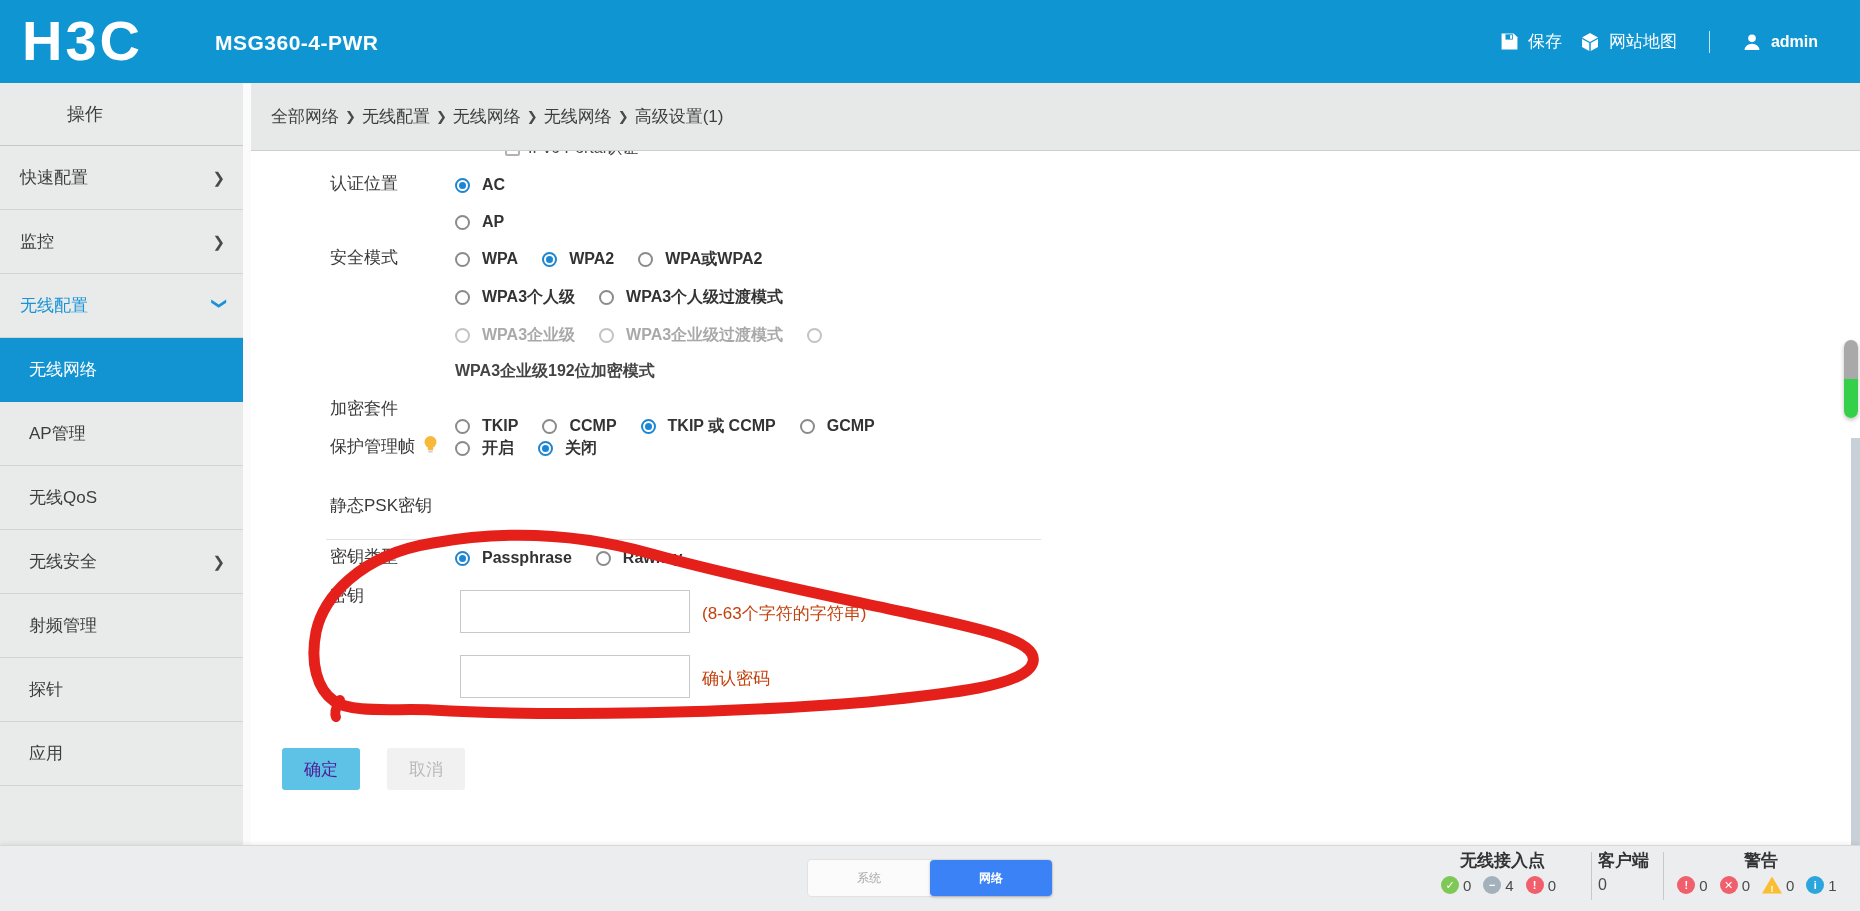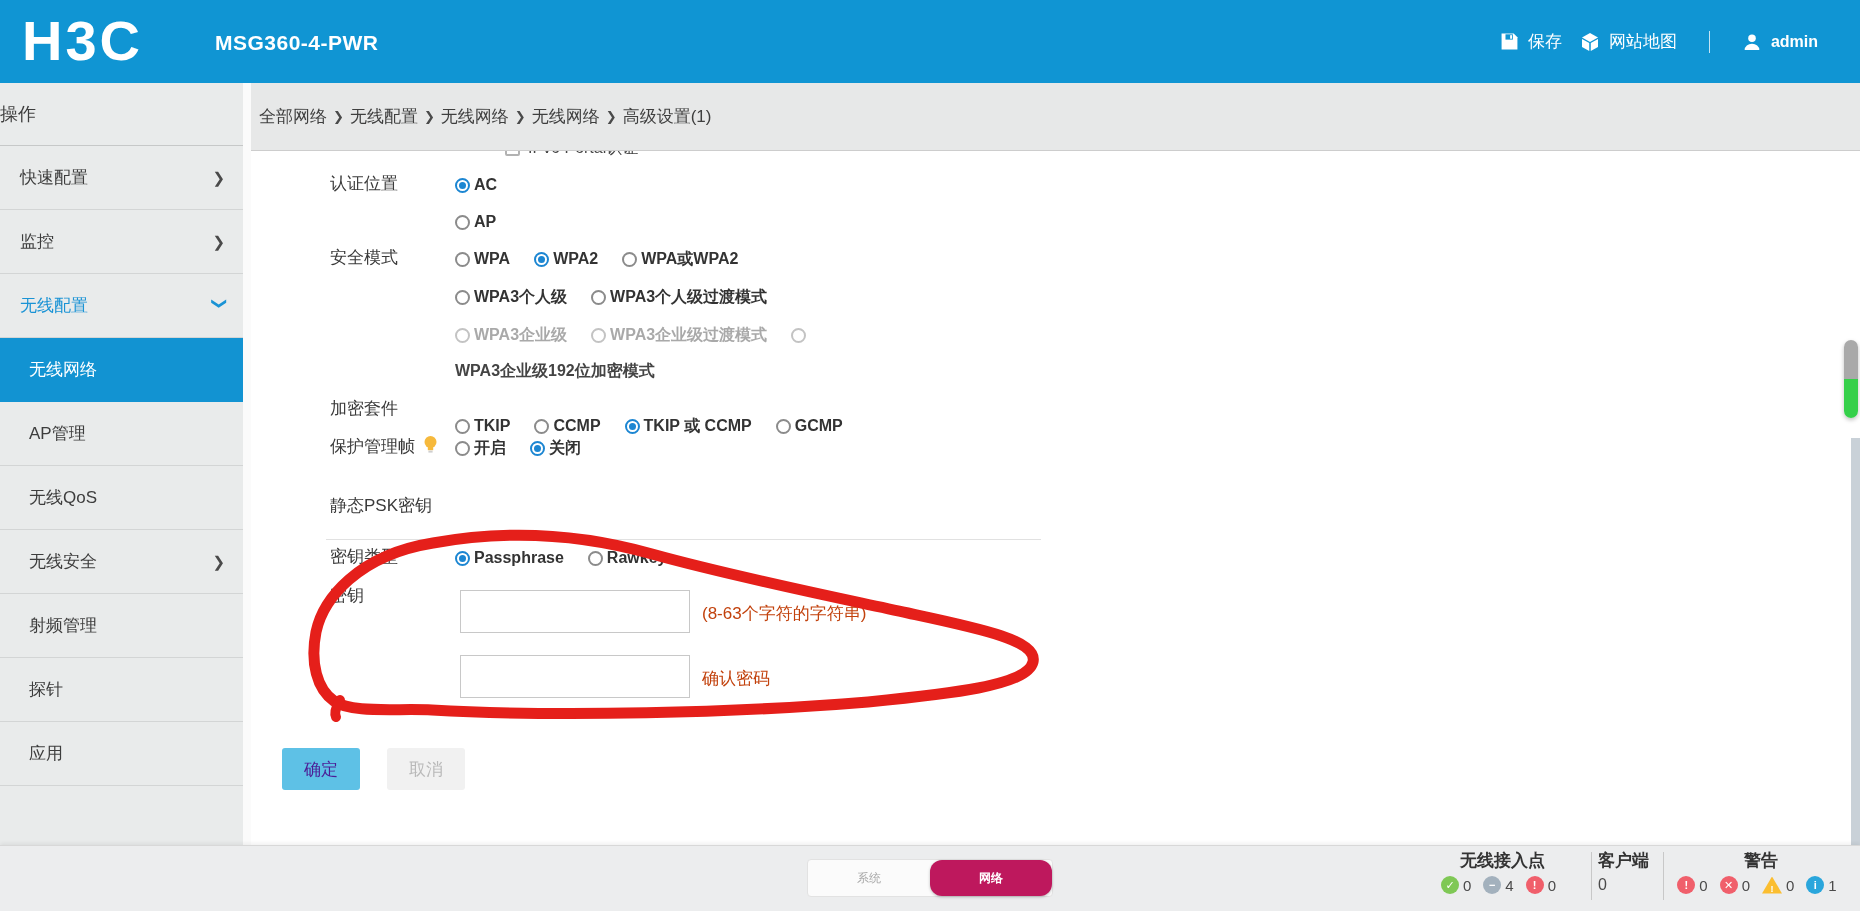--- a/index.html
+++ b/index.html
@@ -12,44 +12,44 @@
     letter-spacing:3px;font-stretch:condensed;}
   .device{position:absolute;left:215px;top:31px;color:#fff;font-size:21px;font-weight:700;letter-spacing:.5px;}
   .top-right{position:absolute;right:42px;top:0;height:83px;display:flex;align-items:center;gap:18px;color:#fff;}
   .top-act{display:inline-flex;align-items:center;gap:9px;font-size:17px;cursor:pointer;}
   .top-act svg{display:block;}
   .hdr-div{width:1px;height:22px;background:rgba(255,255,255,.75);margin:0 14px;}
   .admin-name{font-weight:700;font-size:16px;}
 
   
   .sidebar{position:absolute;left:0;top:83px;width:243px;height:762px;background:#e9ebeb;}
-  .side-title{height:62px;line-height:62px;font-size:18px;color:#3d3d3d;
+  .side-title{height:62px;line-height:62px;padding-left:67px;font-size:18px;color:#3d3d3d;
     border-bottom:1px solid #c6c8c8;}
   .side-item{position:relative;height:63px;line-height:63px;padding-left:20px;font-size:17px;
     color:#3d3d3d;border-bottom:1px solid #d3d5d5;cursor:pointer;background:#e9ebeb;}
   .side-item.sub{padding-left:29px;}
   .side-item.open{color:#1a93d5;}
   .side-item.selected{background:#1293d2;color:#fff;border-bottom-color:#1293d2;}
   .chev{position:absolute;right:18px;top:0;font-size:15px;font-weight:700;color:#4a4a4a;}
   .chev.down{color:#1a93d5;display:inline-block;transform:rotate(90deg);right:16px;top:-2px;}
 
   .gapcol{position:absolute;left:243px;top:83px;width:8px;height:762px;background:#fbfbfb;}
 
   
   .crumbbar{position:absolute;left:251px;top:83px;width:1609px;height:68px;background:#e7e8e8;
-    border-bottom:1px solid #cdcdcd;display:flex;align-items:center;padding-left:8px;box-sizing:border-box;
+    border-bottom:1px solid #cdcdcd;display:flex;align-items:center;padding-left:20px;box-sizing:border-box;
     font-size:17px;color:#3f3f3f;z-index:3;}
   .crumb-sep{font-size:13px;font-weight:700;color:#4a4a4a;margin:0 6px;}
   .crumb-item{cursor:pointer;}
 
   
   .content{position:absolute;left:251px;top:151px;width:1609px;height:694px;background:#fff;overflow:hidden;}
   .flabel{position:absolute;left:79px;font-size:17px;color:#3b3b3b;}
   .frow{position:absolute;left:204px;display:flex;align-items:center;height:26px;}
-  .opt{display:inline-flex;align-items:center;gap:4px;margin-right:24px;font-size:16px;
+  .opt{display:inline-flex;align-items:center;gap:12px;margin-right:24px;font-size:16px;
     font-weight:600;color:#333;cursor:pointer;}
   .rb{width:15px;height:15px;border:2px solid #8b8b8b;border-radius:50%;background:#fff;
     box-sizing:border-box;position:relative;flex:none;}
   .opt.sel .rb{border-color:#1c86d2;}
   .opt.sel .rb::after{content:"";position:absolute;inset:2px;background:#1c86d2;border-radius:50%;}
   .opt.dis{color:#a9a9a9;}
   .opt.dis .rb{border-color:#c3c3c3;}
   .cb{width:15px;height:15px;border:2px solid #b2b2b2;border-radius:2px;background:#fff;
     box-sizing:border-box;margin-right:8px;flex:none;}
   .section-title{position:absolute;left:79px;font-size:17px;color:#3a3a3a;}
@@ -72,21 +72,21 @@
   .scroll-thumb{position:absolute;left:1844px;top:340px;width:14px;height:78px;border-radius:7px;
     background:linear-gradient(180deg,#a9a9a9 0%,#a9a9a9 50%,#35d04a 50%,#35d04a 100%);
     box-shadow:0 2px 4px rgba(0,0,0,.25);cursor:pointer;z-index:6;}
 
   
   .footer{position:absolute;left:0;top:845px;width:1860px;height:66px;background:#ecedee;
     border-top:1px solid #d8d8d8;box-shadow:0 -2px 4px rgba(0,0,0,.06);z-index:5;}
   .tabgroup{position:absolute;left:807px;top:13px;display:flex;background:#fbfbfb;border:1px solid #e2e2e2;
     border-radius:4px;}
   .tab{width:122px;height:36px;line-height:36px;text-align:center;font-size:12px;color:#a8a8a8;cursor:pointer;}
-  .tab.active{background:#be185d;color:#fff;border-radius:12px;box-shadow:0 1px 3px rgba(0,0,0,.25);font-weight:600;}
+  .tab.active{background:#3b82f6;color:#fff;border-radius:4px;box-shadow:0 1px 3px rgba(0,0,0,.25);font-weight:600;}
   .stat-block{position:absolute;top:3px;text-align:center;}
   .stat-label{font-size:17px;font-weight:700;color:#333;height:24px;line-height:24px;}
   .stat-row{display:flex;align-items:center;justify-content:center;gap:4px;margin-top:3px;}
   .stat-badge{width:18px;height:18px;border-radius:50%;color:#fff;font-size:11px;font-weight:700;
     display:inline-flex;align-items:center;justify-content:center;font-style:normal;}
   .stat-badge i{font-style:normal;}
   .stat-badge.g{background:#7fc855;}
   .stat-badge.gr{background:#a3b1bd;}
   .stat-badge.r{background:#f05f6b;}
   .stat-badge.b{background:#2aa6dc;}

